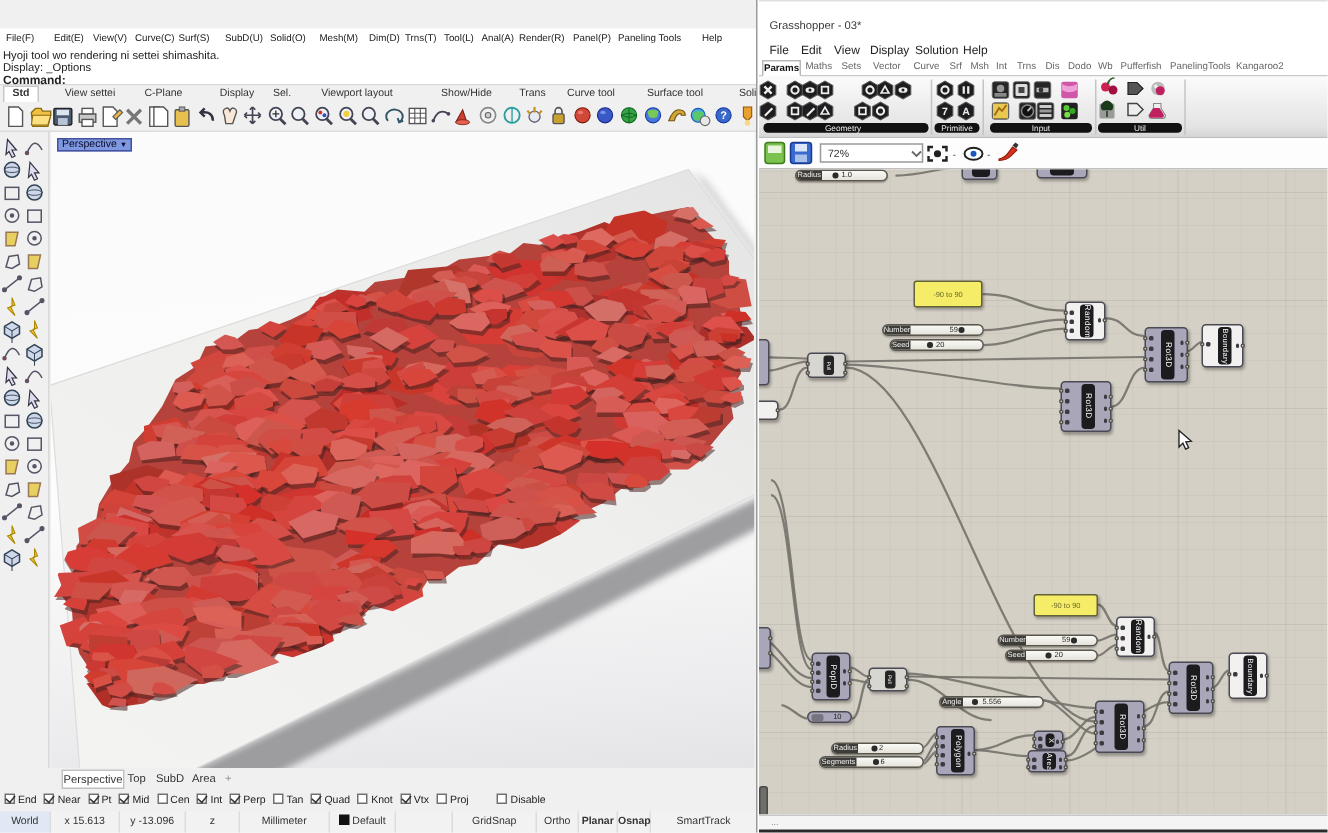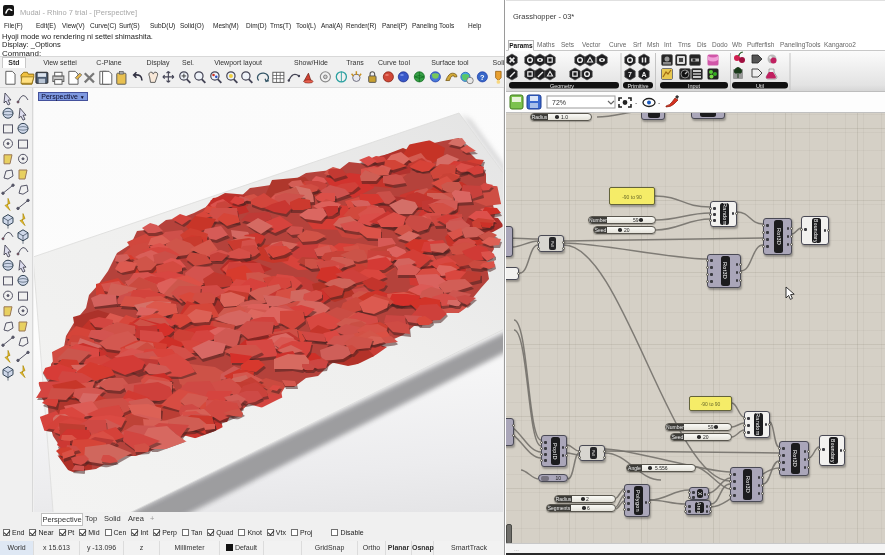--- a/index.html
+++ b/index.html
@@ -45,49 +45,42 @@
 .node .vtxt{position:absolute;top:0;bottom:0;left:0;right:0;display:flex;align-items:center;justify-content:center;font-size:4px;color:#fff;writing-mode:vertical-rl;letter-spacing:0.3px;overflow:hidden;}
 .nlav{background:#aaa6b9;}
 .nwhite{background:#f2f1ef;}
 .port{position:absolute;width:3px;height:3px;border-radius:50%;background:#e8e8e4;border:1px solid #55524a;}
 .pull{position:absolute;border:1px solid #4a4a55;border-radius:3px;background:#d8d6d0;box-shadow:1px 1.5px 2px rgba(0,0,0,0.3);}
 .pull .mid{position:absolute;top:1px;bottom:1px;background:#1c1c1e;border-radius:2px;color:#fff;display:flex;align-items:center;justify-content:center;font-size:3.5px;writing-mode:vertical-rl;overflow:hidden;opacity:.95;}
 </style></head>
 <body>
 <div id="root">
 <div id="rhino">
- <div id="rtitle">
-        <svg width="13" height="13" style="position:absolute;left:3px;top:5px;">
-          <rect x="0" y="0" width="11" height="11" rx="2" fill="#151515"></rect>
-          <path d="M2 8.5 q1.5 -5 4 -5 q3.5 0 3.5 2.5 l-1.8 0 q0 -1.6 -1.7 -1.6 q-1.6 0.8 -2.4 4.1 z" fill="#fff"></path>
-        </svg>
-<span style="position:absolute;left:20px;top:8px;color:#a8a8a8;font-size:7.5px;">Mudai - Rhino 7 trial - [Perspective]</span>
-      </div>
  <div id="rmenu">
         <span style="position:absolute;left:4px;top:3px;">File(F)</span>
         <span style="position:absolute;left:36px;top:3px;">Edit(E)</span>
         <span style="position:absolute;left:62px;top:3px;">View(V)</span>
         <span style="position:absolute;left:90px;top:3px;">Curve(C)</span>
         <span style="position:absolute;left:119px;top:3px;">Surf(S)</span>
         <span style="position:absolute;left:150px;top:3px;">SubD(U)</span>
         <span style="position:absolute;left:180px;top:3px;">Solid(O)</span>
         <span style="position:absolute;left:213px;top:3px;">Mesh(M)</span>
         <span style="position:absolute;left:246px;top:3px;">Dim(D)</span>
         <span style="position:absolute;left:270px;top:3px;">Trns(T)</span>
         <span style="position:absolute;left:296px;top:3px;">Tool(L)</span>
         <span style="position:absolute;left:321px;top:3px;">Anal(A)</span>
         <span style="position:absolute;left:346px;top:3px;">Render(R)</span>
         <span style="position:absolute;left:382px;top:3px;">Panel(P)</span>
         <span style="position:absolute;left:412px;top:3px;">Paneling Tools</span>
         <span style="position:absolute;left:468px;top:3px;">Help</span>
       </div>
  <div id="rcmd">
-        <div style="position:absolute;left:2px;top:0px;">Hyoji mode wo rendering ni settei shimashita.</div>
+        <div style="position:absolute;left:2px;top:0px;">Hyoji tool wo rendering ni settei shimashita.</div>
 <div style="position:absolute;left:2px;top:8px;">Display: _Options</div>
-<div style="position:absolute;left:2px;top:17px;font-weight:normal;font-size:8px;">Command:</div>
+<div style="position:absolute;left:2px;top:17px;font-weight:bold;font-size:8px;">Command:</div>
       </div>
  <div id="rtabs">
         <span style="position:absolute;left:2px;top:0;width:24px;height:11px;background:#fff;border:1px solid #c8c8c8;border-bottom:none;text-align:center;line-height:10px;font-weight:bold;">Std</span>
         <span style="position:absolute;left:36px;top:1px;width:48px;text-align:center;line-height:10px;">View settei</span>
         <span style="position:absolute;left:90px;top:1px;width:38px;text-align:center;line-height:10px;">C-Plane</span>
         <span style="position:absolute;left:143px;top:1px;width:30px;text-align:center;line-height:10px;">Display</span>
         <span style="position:absolute;left:177px;top:1px;width:22px;text-align:center;line-height:10px;">Sel.</span>
         <span style="position:absolute;left:204px;top:1px;width:68px;text-align:center;line-height:10px;">Viewport layout</span>
         <span style="position:absolute;left:288px;top:1px;width:46px;text-align:center;line-height:10px;">Show/Hide</span>
         <span style="position:absolute;left:342px;top:1px;width:26px;text-align:center;line-height:10px;">Trans</span>
@@ -1402,21 +1395,21 @@
 <polygon points="37,370 43,368 51,367 55,371 51,375 47,377 39,375" fill="hsl(3,61%,55%)"></polygon>
 <polygon points="51,386 39,385 42,380 51,381" fill="rgba(76,34,32,0.55)"></polygon>
 <polygon points="50,383 38,382 41,377 50,378" fill="hsl(2,57%,56%)"></polygon>
 </g>
 </svg></div>
    <div id="vptab">Perspective <span style="font-size:5px;">▼</span></div>
  </div>
  <div id="rvtabs">
         <span style="position:absolute;left:41px;top:1px;width:42px;height:13px;background:#fff;border:1px solid #c0c0c0;text-align:center;line-height:12px;">Perspective</span>
 <span style="position:absolute;left:85px;top:2px;">Top</span>
-        <span style="position:absolute;left:104px;top:2px;">Solid</span>
+        <span style="position:absolute;left:104px;top:2px;">SubD</span>
         <span style="position:absolute;left:128px;top:2px;">Area</span>
 <span style="position:absolute;left:150px;top:2px;color:#999;">+</span>
       </div>
  <div id="rosnap">
         <div style="position:absolute;left:3px;top:3px;"><span class="osl"><span class="cb on"></span>End</span><span class="osl"><span class="cb on"></span>Near</span><span class="osl"><span class="cb on"></span>Pt</span><span class="osl"><span class="cb on"></span>Mid</span><span class="osl"><span class="cb"></span>Cen</span><span class="osl"><span class="cb on"></span>Int</span><span class="osl"><span class="cb on"></span>Perp</span><span class="osl"><span class="cb"></span>Tan</span><span class="osl"><span class="cb on"></span>Quad</span><span class="osl"><span class="cb"></span>Knot</span><span class="osl"><span class="cb on"></span>Vtx</span><span class="osl"><span class="cb"></span>Proj</span><span class="osl" style="margin-left:14px;"><span class="cb"></span>Disable</span></div>
       </div>
  <div id="rstatus">
         <span class="cell" style="left:0px;width:34px;background:#dfe8f4;">World</span>
         <span class="cell" style="left:34px;width:46px;">x 15.613</span>
         <span class="cell" style="left:80px;width:44px;">y -13.096</span>
@@ -1427,20 +1420,28 @@
         <span class="cell" style="left:302px;width:56px;">GridSnap</span>
         <span class="cell" style="left:358px;width:28px;">Ortho</span>
         <span class="cell" style="left:386px;width:26px;"><b>Planar</b></span>
         <span class="cell" style="left:412px;width:22px;"><b>Osnap</b></span>
         <span class="cell" style="left:434px;width:71px;">SmartTrack</span>
       </div>
 </div>
 <div id="gh">
  <div id="ghtitle">
         <span style="position:absolute;left:7px;top:11px;font-size:7.5px;">Grasshopper - 03*</span>
+      </div>
+ <div id="ghmenu">
+        <span style="position:absolute;left:7px;top:3px;">File</span>
+        <span style="position:absolute;left:28px;top:3px;">Edit</span>
+        <span style="position:absolute;left:50px;top:3px;">View</span>
+        <span style="position:absolute;left:74px;top:3px;">Display</span>
+        <span style="position:absolute;left:104px;top:3px;">Solution</span>
+        <span style="position:absolute;left:136px;top:3px;">Help</span>
       </div>
  <div id="ghtabs">
         <span style="position:absolute;left:2px;top:0;width:26px;height:11px;background:#fff;border:1px solid #b8b8b8;border-bottom:1px solid #fff;text-align:center;font-weight:bold;color:#111;line-height:10px;">Params</span>
         <span style="position:absolute;left:31px;top:1px;">Maths</span>
         <span style="position:absolute;left:55px;top:1px;">Sets</span>
         <span style="position:absolute;left:76px;top:1px;">Vector</span>
         <span style="position:absolute;left:103px;top:1px;">Curve</span>
         <span style="position:absolute;left:127px;top:1px;">Srf</span>
         <span style="position:absolute;left:141px;top:1px;">Msh</span>
         <span style="position:absolute;left:158px;top:1px;">Int</span>

